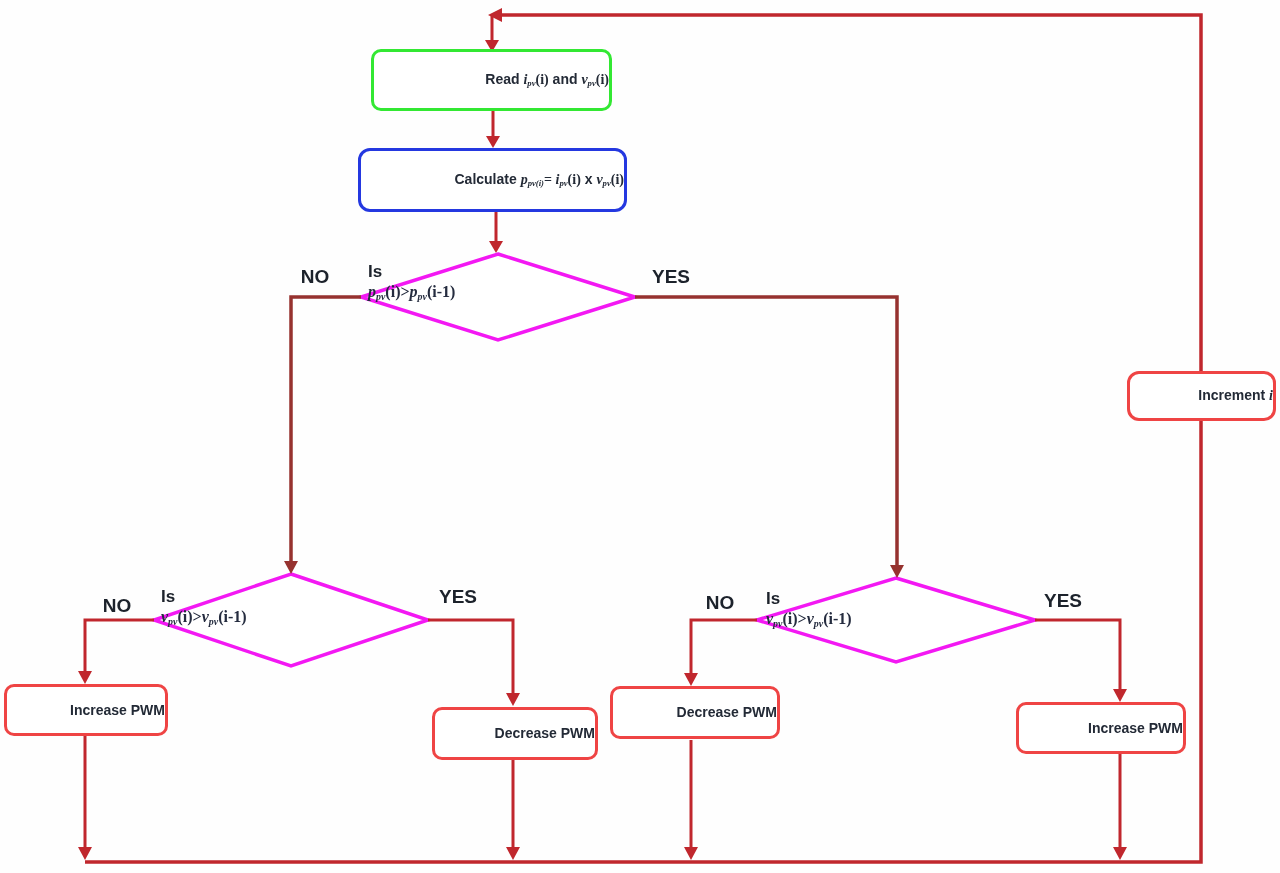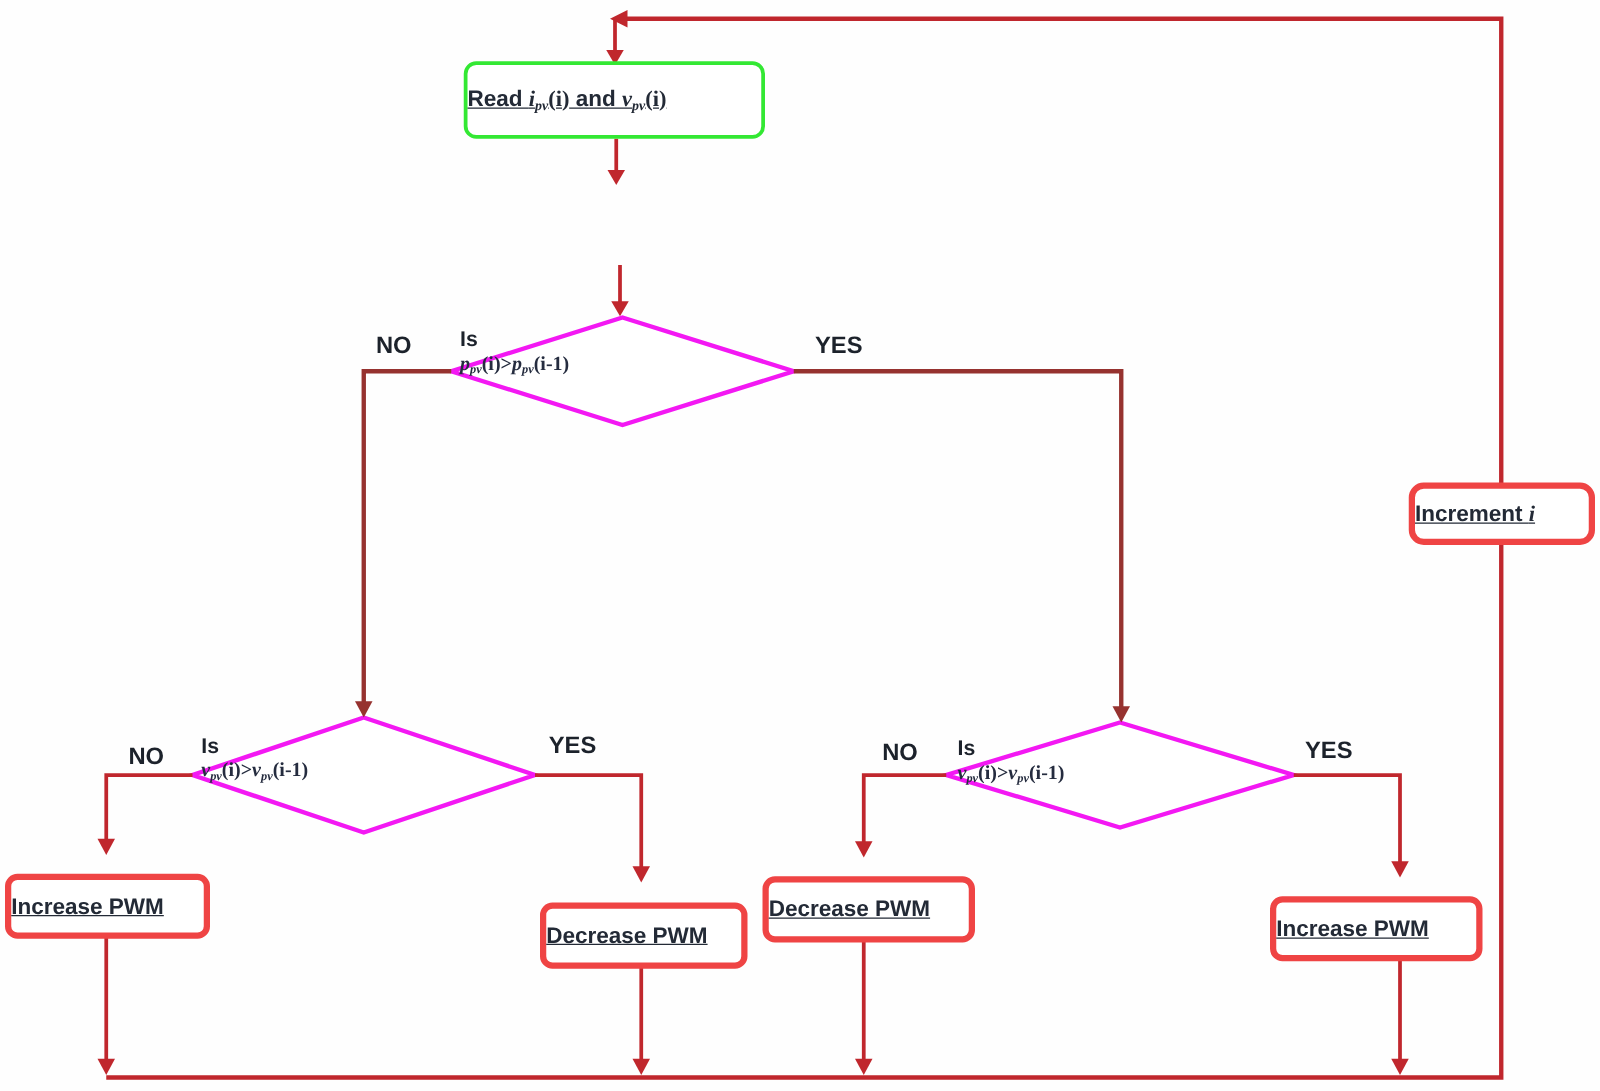--- a/index.html
+++ b/index.html
@@ -2,28 +2,27 @@
 <html><head>
 <meta charset="utf-8">
 <style>
   html,body{margin:0;padding:0;background:#ffffff;}
   .stage{
     position:relative;width:1280px;height:873px;background:#fefefe;
     font-family:"Liberation Sans", sans-serif;overflow:hidden;
   }
   .wires{position:absolute;left:0;top:0;width:1280px;height:873px;}
   .node{
-    position:absolute;background:#ffffff;display:flex;align-items:center;justify-content:flex-start;
-    color:#232a36;font-size:18px;font-weight:600;text-align:center;line-height:1.15;
+    position:absolute;background:#ffffff;display:flex;align-items:center;justify-content:flex-end;
+    color:#232a36;font-size:14px;font-weight:600;text-align:center;line-height:1.15;
     box-sizing:border-box;
-    text-decoration:underline;
   }
   .green-border{border:3.5px solid #33e833;border-radius:10px;}
   .blue-border{border:3.5px solid #2438e0;border-radius:12px;}
-  .red-border{border:5px solid #ef4444;border-radius:10px;margin-top:15px;}
+  .red-border{border:3px solid #ef4444;border-radius:10px;}
   .diamond-text{
     position:absolute;text-align:left;color:#1c222b;font-size:17px;font-weight:700;
     pointer-events:none;
   }
   .cond{font-weight:600;font-size:16px;color:#252c3f;margin-top:1px;}
   .edge-label{
     position:absolute;color:#1c222b;font-size:19px;font-weight:700;text-align:center;
     width:50px;margin-left:-25px;
   }
   
@@ -80,20 +79,23 @@
     <path d="M691,740 V852" fill="none" stroke="#c0272d" stroke-width="3"></path>
     <polygon points="691,860 684,847 698,847" fill="#c0272d"></polygon>
     <path d="M1120,754 V852" fill="none" stroke="#c0272d" stroke-width="3"></path>
     <polygon points="1120,860 1113,847 1127,847" fill="#c0272d"></polygon>
   </svg>
 
   <div class="node green-border" style="left:371px;top:49px;width:241px;height:62px;">
     <span><span class="m-n">Read </span><span class="m-i">i</span><span class="m-sub">pv</span><span class="m-r">(i)</span><span class="m-n"> and </span><span class="m-i">v</span><span class="m-sub">pv</span><span class="m-r">(i)</span></span>
   </div>
 
+  <div class="node blue-border" style="left:358px;top:148px;width:269px;height:64px;">
+    <span><span class="m-n">Calculate </span><span class="m-i">p</span><span class="m-sub">pv(i)</span><span class="m-r">= </span><span class="m-i">i</span><span class="m-sub">pv</span><span class="m-r">(i)</span><span class="m-n"> x </span><span class="m-i">v</span><span class="m-sub">pv</span><span class="m-r">(i)</span></span>
+  </div>
 
   <div class="node red-border" style="left:4px;top:684px;width:164px;height:52px;">
     <span>Increase PWM</span>
   </div>
 
   <div class="node red-border" style="left:432px;top:707px;width:166px;height:53px;">
     <span>Decrease PWM</span>
   </div>
 
   <div class="node red-border" style="left:610px;top:686px;width:170px;height:53px;">

